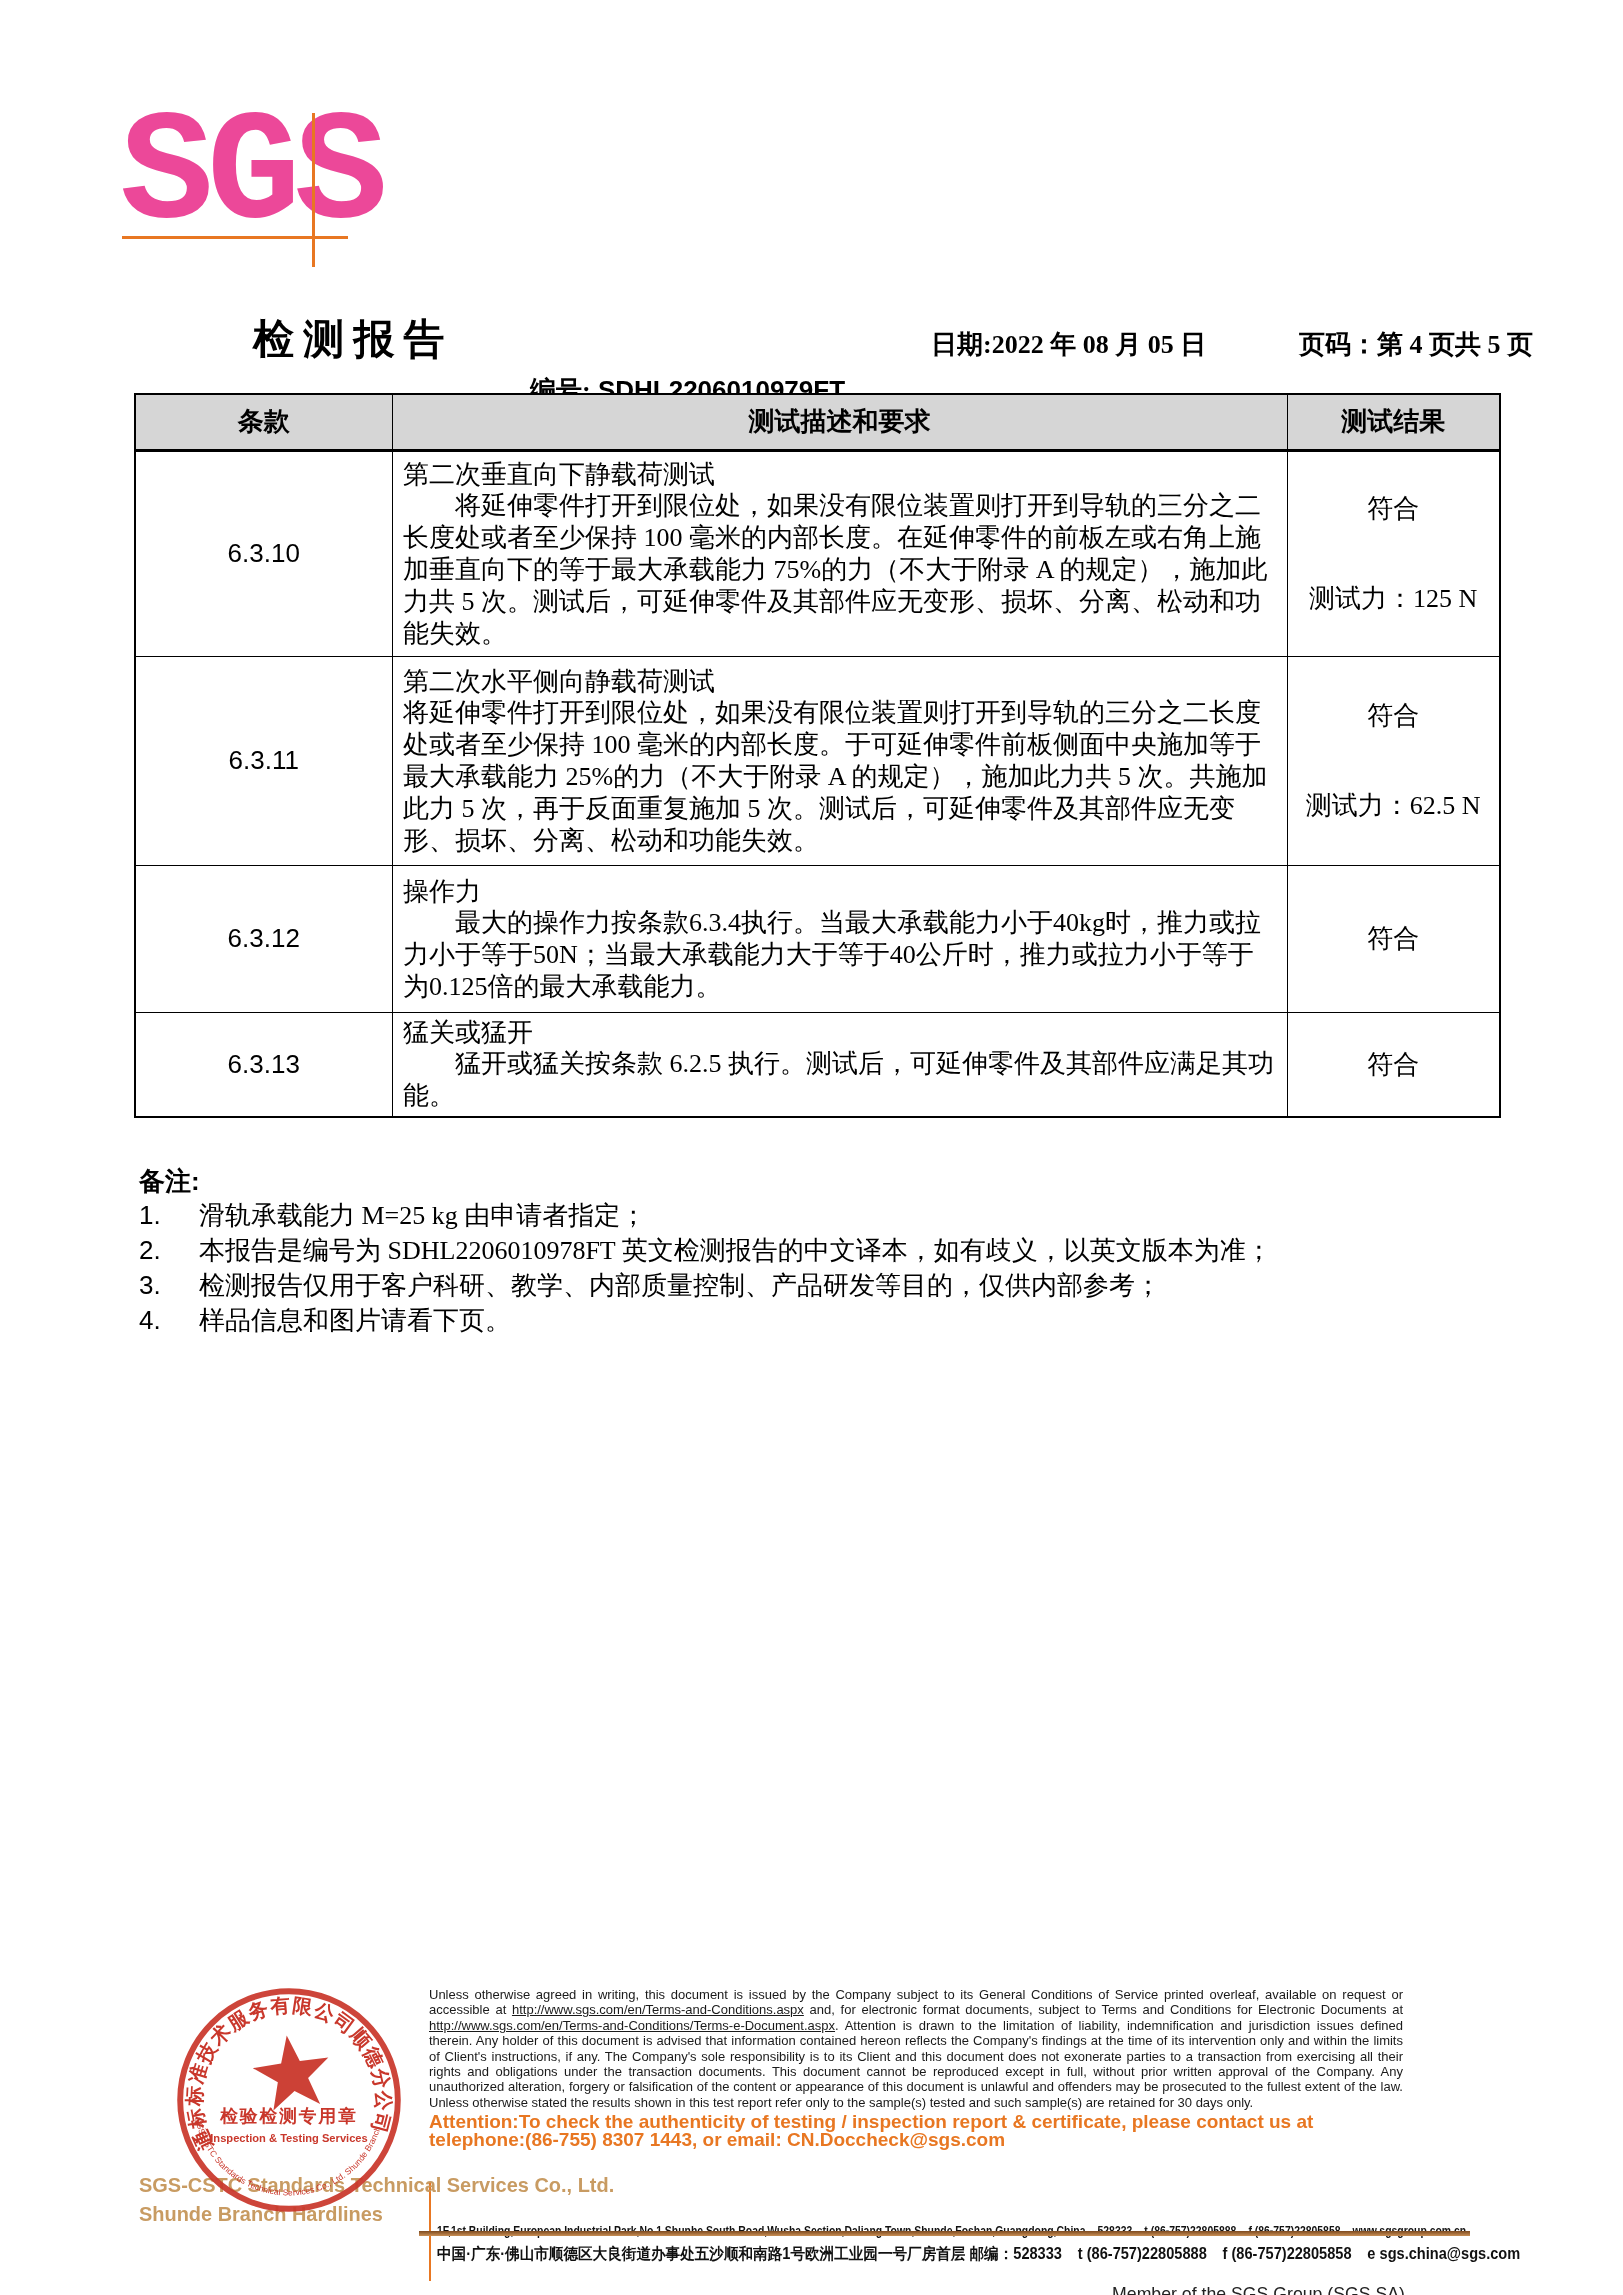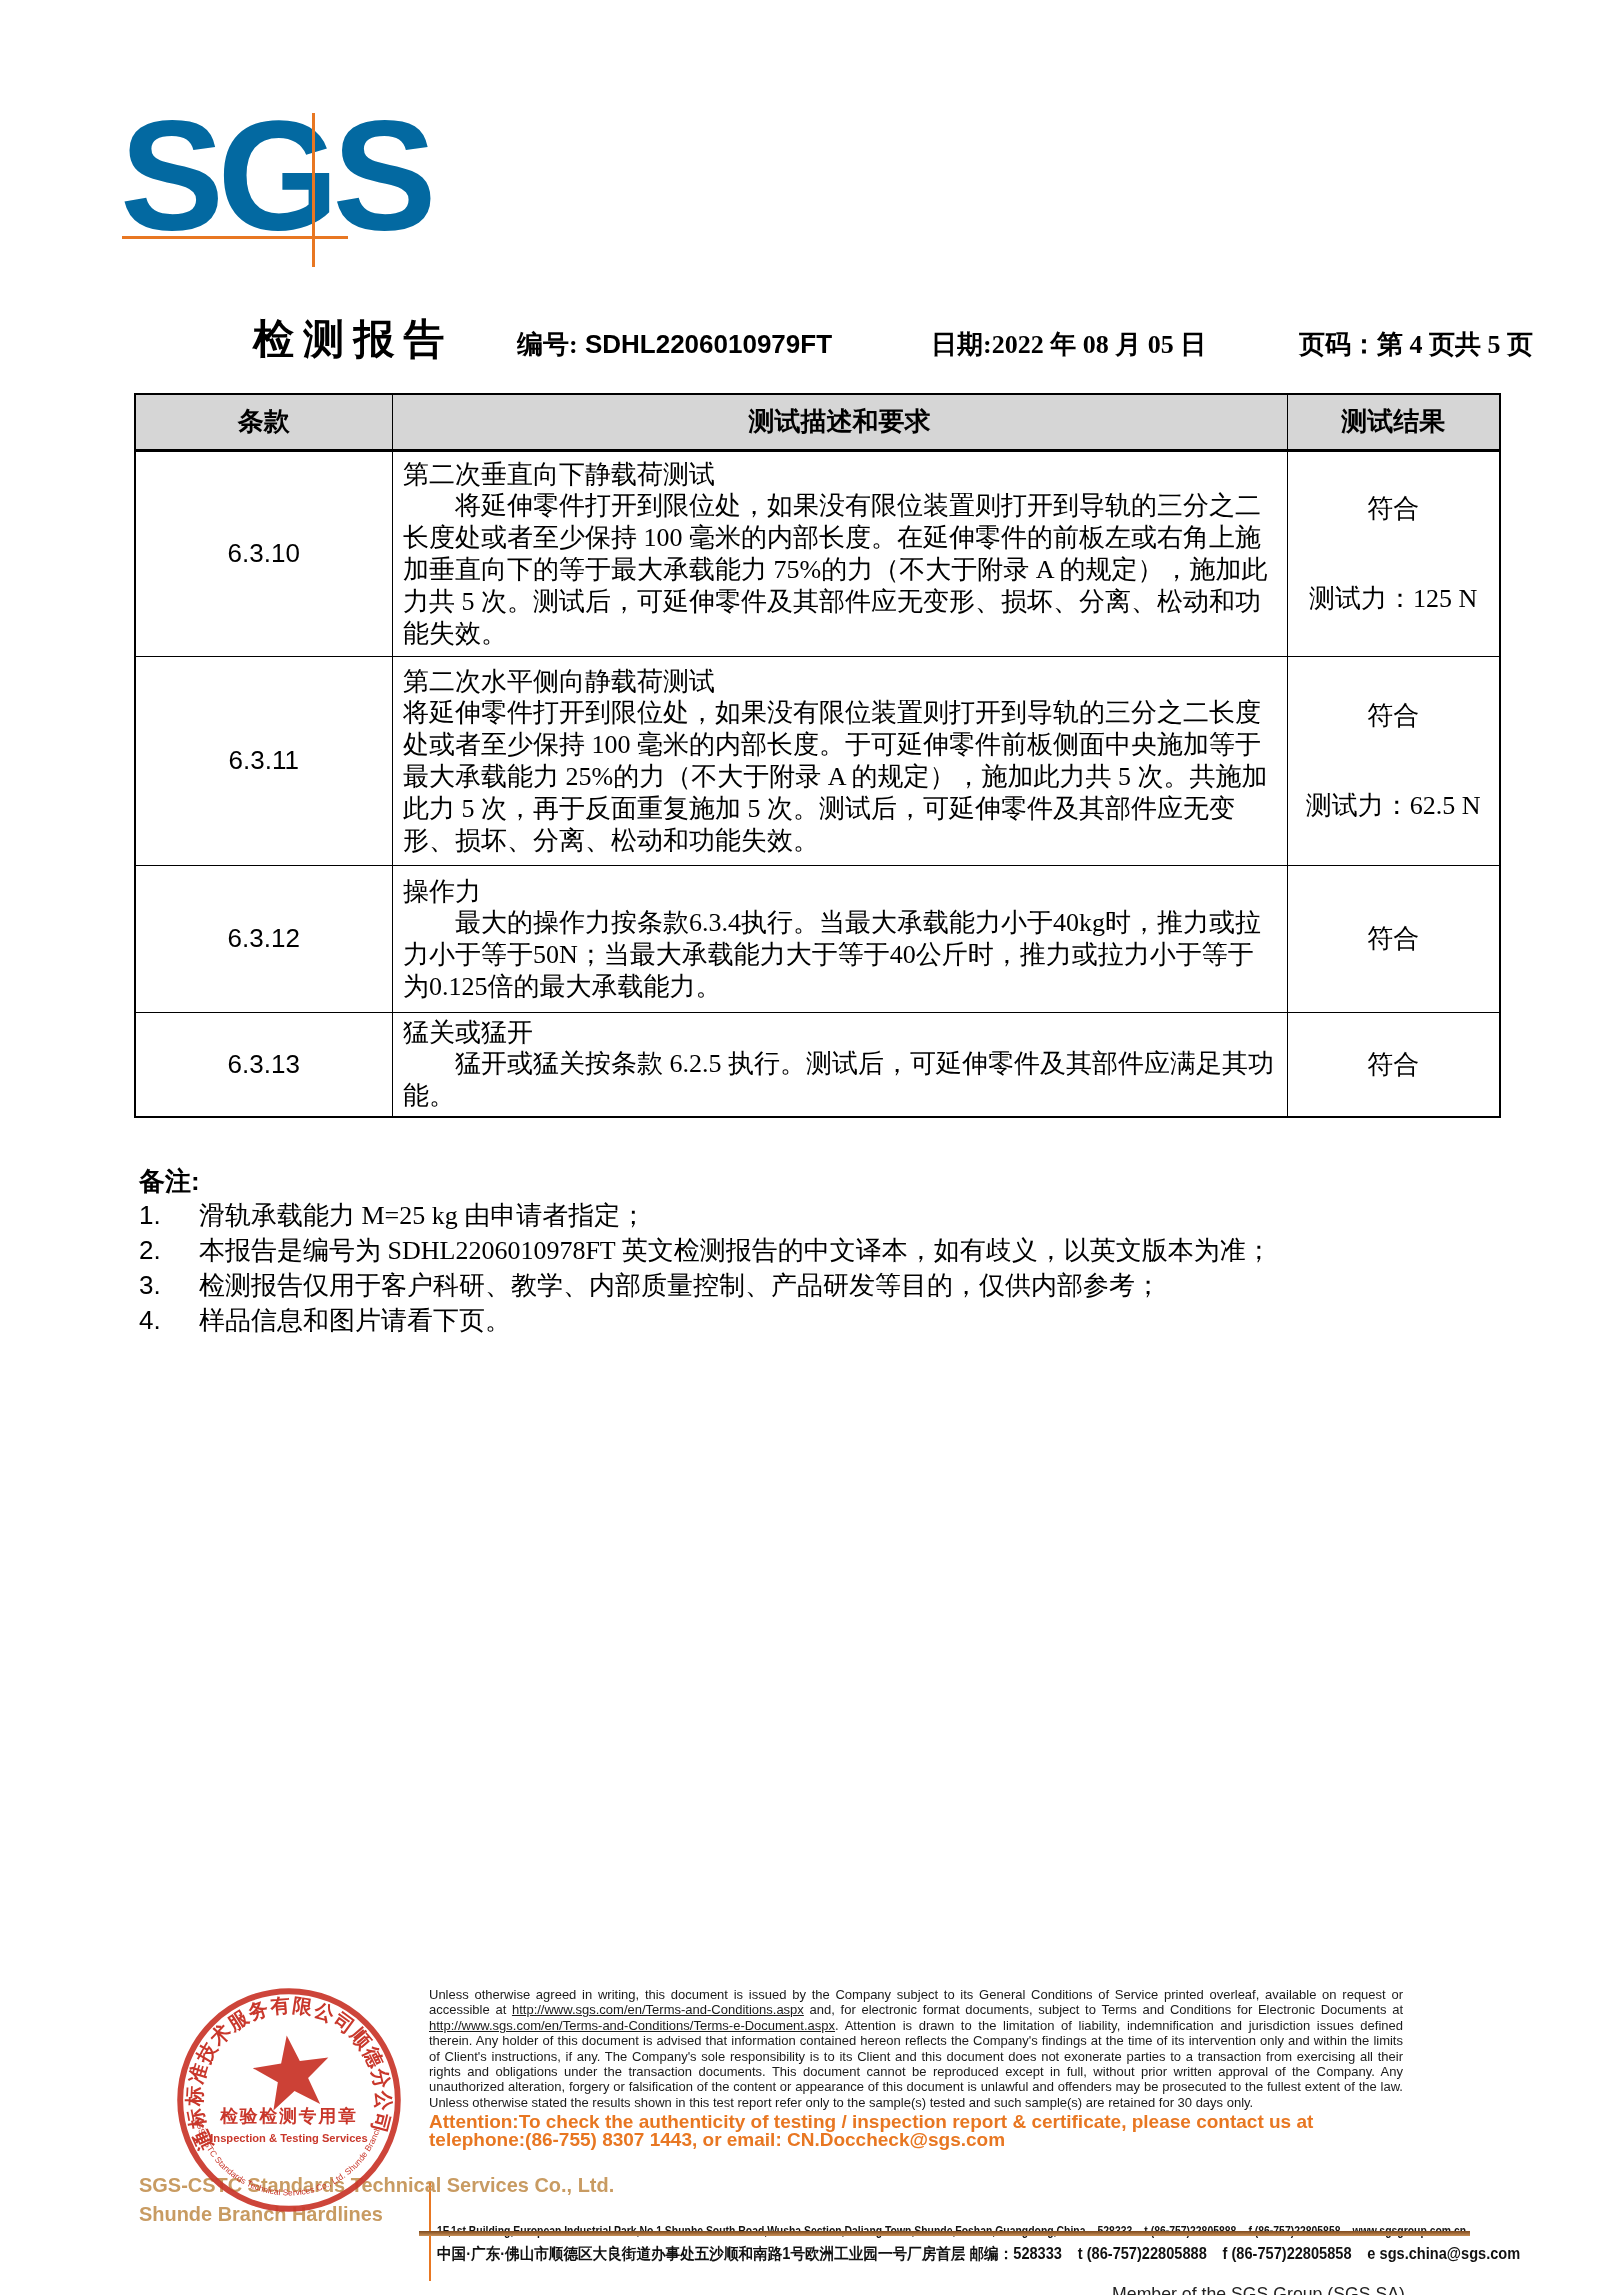--- a/index.html
+++ b/index.html
@@ -1,30 +1,30 @@
 <!DOCTYPE html>
 <html style="font-size:10.5px"><head>
 <meta charset="utf-8">
 <style>
   html,body{margin:0;padding:0;background:#e8e8e8;}
   .page{position:relative;width:1623px;height:2295px;background:#ffffff;overflow:hidden;
         font-family:"Liberation Serif",serif;color:#000;margin:0 auto;}
 
   
-  .logo-text{position:absolute;left:120px;top:111px;font-family:Liberation Sans, sans-serif;
-             font-weight:bold;font-size:156px;line-height:128px;color:#0369a1;letter-spacing:-6.5px;}
+  .logo-text{position:absolute;left:120px;top:111px;font-family:Liberation Mono, monospace;
+             font-weight:bold;font-size:156px;line-height:128px;color:#ec4899;letter-spacing:-6.5px;}
   .logo-hline{position:absolute;left:122px;top:236px;width:226px;height:3.3px;background:#E87722;}
   .logo-vline{position:absolute;left:312px;top:113px;width:3.3px;height:154px;background:#E87722;}
 
   
   .doc-title{position:absolute;left:253px;top:312px;font-size:41px;font-weight:bold;letter-spacing:9.2px;white-space:nowrap;}
   .hmeta{position:absolute;top:327px;font-size:26px;font-weight:bold;white-space:nowrap;
          font-family:"Liberation Sans",sans-serif;}
   .hmeta .cjk{font-family:"Liberation Serif",serif;}
-  #meta-no{left:517px;} #meta-date{left:931px;} #meta-page{left:1299px;}
+  #meta-no{left:530px;margin-top:46px;} #meta-date{left:931px;} #meta-page{left:1299px;}
 
   
   .ttable{position:absolute;left:134px;top:393px;width:1365px;border-collapse:collapse;table-layout:fixed;}
   .ttable th,.ttable td{border:1.3px solid #000;}
   .ttable{border:2.6px solid #000;}
   .ttable thead tr{height:56px;}
   .ttable th{background:#D6D6D6;font-family:"Liberation Sans",sans-serif;font-size:26px;font-weight:bold;}
   .ttable th:first-child{border-left:2.6px solid #000;}
   .ttable th,.ttable thead tr{border-bottom:3.3px solid #000;}
   tr.r1{height:206px;} tr.r2{height:209px;} tr.r3{height:147px;} tr.r4{height:101px;}

